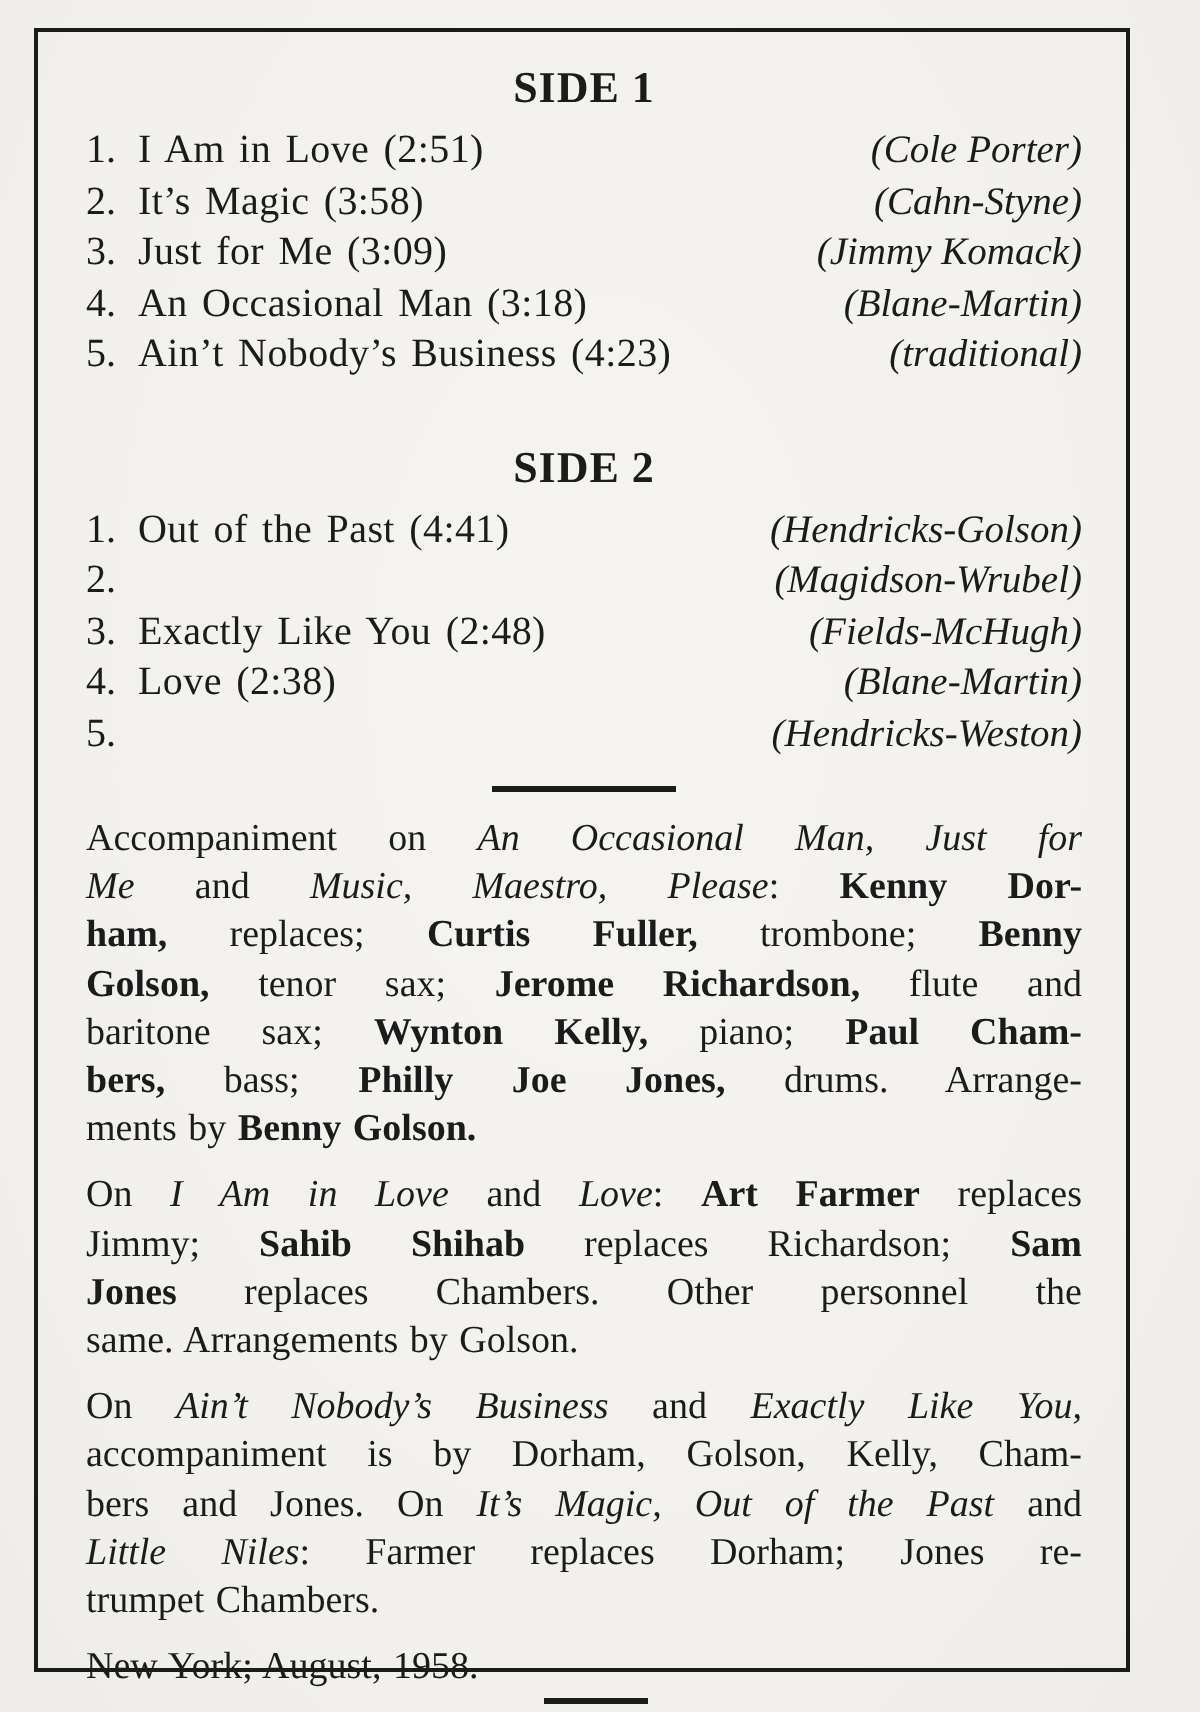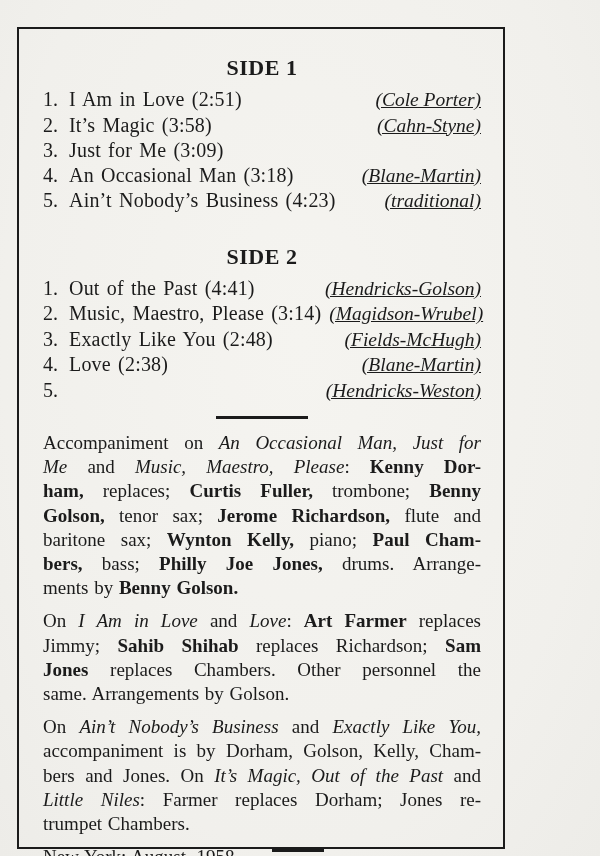--- a/index.html
+++ b/index.html
@@ -10,25 +10,25 @@
     margin:0; padding:0;
     width:600px; height:856px;
     overflow:hidden;
     background:var(--paper);
     background-image:radial-gradient(ellipse at 50% 40%, #f5f4f0 0%, #f1f0ec 70%, #edece8 100%);
     font-family:"Liberation Serif","DejaVu Serif",serif;
     color:var(--ink);
   }
   .box{
     position:absolute;
-    top:27px; left:17px;
-    width:488px; height:822px;
+    top:14px; left:17px;
+    width:548px; height:822px;
     box-sizing:border-box;
     border:2px solid var(--ink);
-    padding:26px 22px 0 24px;
+    padding:15px 22px 0 24px;
   }
   .side-title{
     margin:0 0 6px 0;
     text-align:center;
     font-size:22px;
     font-weight:bold;
     line-height:26px;
     letter-spacing:0.5px;
   }
   .section-side2{ margin-top:30px; }
@@ -47,21 +47,20 @@
     white-space:nowrap;
     word-spacing:2px;
     letter-spacing:0.2px;
   }
   .track-composer{
     margin-left:auto;
     font-style:italic;
     font-size:19.5px;
     white-space:nowrap;
     padding-left:8px;
-    text-decoration:underline;
   }
   .divider{
     width:92px; height:3px;
     background:var(--ink);
     margin:13px auto 12px auto;
   }
   .notes{
     font-size:19px;
     line-height:24.2px;
   }
@@ -99,20 +98,21 @@
           <span class="track-composer">(Cole Porter)</span>
         </div>
         <div class="track-row">
           <span class="track-num">2.</span>
           <span class="track-title">It’s Magic (3:58)</span>
           <span class="track-composer">(Cahn-Styne)</span>
         </div>
         <div class="track-row">
           <span class="track-num">3.</span>
           <span class="track-title">Just for Me (3:09)</span>
+          <span class="track-composer">(Jimmy Komack)</span>
         </div>
         <div class="track-row">
           <span class="track-num">4.</span>
           <span class="track-title">An Occasional Man (3:18)</span>
           <span class="track-composer">(Blane-Martin)</span>
         </div>
         <div class="track-row">
           <span class="track-num">5.</span>
           <span class="track-title">Ain’t Nobody’s Business (4:23)</span>
           <span class="track-composer">(traditional)</span>
@@ -123,21 +123,20 @@
   <section class="section-side2">
     <h2 class="side-title">SIDE 2</h2>
     <div class="tracklist">
         <div class="track-row">
           <span class="track-num">1.</span>
           <span class="track-title">Out of the Past (4:41)</span>
           <span class="track-composer">(Hendricks-Golson)</span>
         </div>
         <div class="track-row">
           <span class="track-num">2.</span>
-          <span class="track-title">Music, Maestro, Please (3:14)</span>
           <span class="track-composer">(Magidson-Wrubel)</span>
         </div>
         <div class="track-row">
           <span class="track-num">3.</span>
           <span class="track-title">Exactly Like You (2:48)</span>
           <span class="track-composer">(Fields-McHugh)</span>
         </div>
         <div class="track-row">
           <span class="track-num">4.</span>
           <span class="track-title">Love (2:38)</span>

